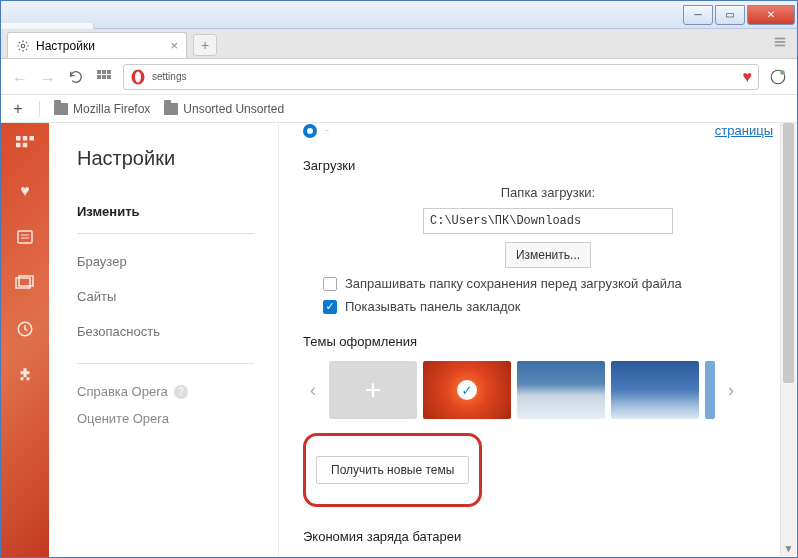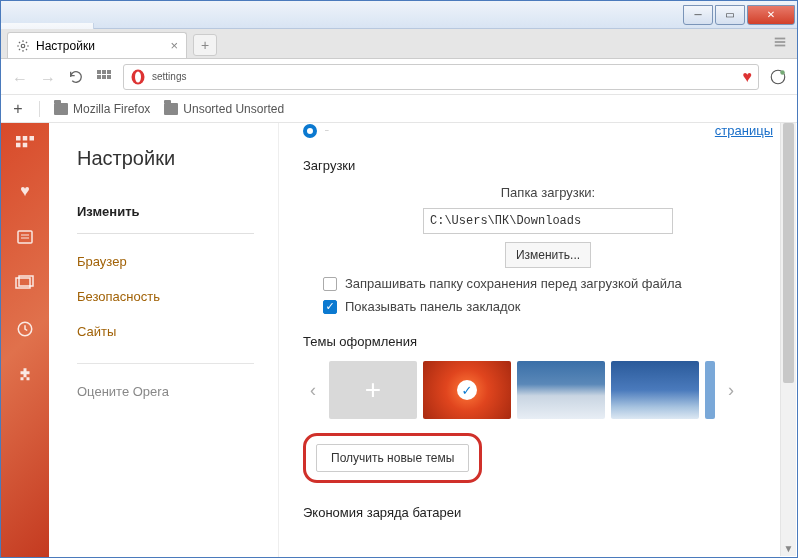--- a/index.html
+++ b/index.html
@@ -40,21 +40,21 @@
 
   
   .content { display:flex; height: calc(100% - 28px - 30px - 36px - 28px); position:relative; }
   .bg-strip { width:48px; background: linear-gradient(135deg,#d84a2a,#e0714c,#c43a20); position:relative; }
   .rail { position:absolute; left:0; top:0; width:48px; height:100%; display:flex; flex-direction:column; align-items:center; padding-top:12px; gap:26px; }
   .rail-icon { width:20px; height:20px; color:rgba(255,255,255,0.85); display:flex; align-items:center; justify-content:center; }
 
   .settings-pane { flex:1; display:flex; background:#fff; }
   .sidebar { width:230px; padding:24px 24px 0 28px; border-right:1px solid #eee; }
   .sidebar h1 { font-size:20px; font-weight:400; color:#333; margin-bottom:24px; }
-  .sidebar .nav-item { font-size:13px; color:#a16207; padding:10px 0; cursor:pointer; }
+  .sidebar .nav-item { font-size:13px; color:#737373; padding:10px 0; cursor:pointer; }
   .sidebar .nav-item.active { font-weight:600; color:#222; border-bottom:1px solid #e0e0e0; margin-bottom:10px; padding-bottom:14px; }
   .sidebar .divider { height:1px; background:#e5e5e5; margin:14px 0; }
   .sidebar .help-item { font-size:13px; color:#888; padding:6px 0; display:flex; align-items:center; gap:6px; }
   .help-q { width:14px; height:14px; border-radius:50%; background:#ddd; color:#fff; font-size:10px; display:flex; align-items:center; justify-content:center; }
 
   .main { flex:1; padding:0 24px 20px 24px; overflow:hidden; font-size:13px; color:#333; }
   .cutoff { display:flex; align-items:center; gap:8px; margin-bottom:4px; }
   .radio-dot { width:14px; height:14px; border-radius:50%; border:4px solid #0b79d0; background:#fff; flex-shrink:0; }
   .link { color:#1a6fc9; text-decoration:underline; }
   .section-h { font-size:13px; color:#222; margin:20px 0 12px; }
@@ -69,21 +69,21 @@
   .themes { display:flex; align-items:center; gap:6px; margin-top:10px; }
   .carousel-btn { width:20px; height:58px; display:flex; align-items:center; justify-content:center; color:#aaa; font-size:18px; }
   .theme-card { width:88px; height:58px; border-radius:2px; position:relative; flex-shrink:0; }
   .theme-add { background:#d9d9d9; display:flex; align-items:center; justify-content:center; color:#fff; font-size:28px; font-weight:200; }
   .theme-flower { background: radial-gradient(circle at 50% 50%, #ff7a3a 0%, #e0451e 40%, #a82a10 100%); }
   .theme-mtn1 { background: linear-gradient(#3a6fa8 0%, #5a88b8 40%, #c9d5e2 60%, #e8eef5 100%); }
   .theme-mtn2 { background: linear-gradient(#2a5a9a 0%, #4a7abc 50%, #a8c4e0 80%, #dde8f3 100%); }
   .theme-sliver { width:10px; background:#7aa8d8; }
   .check-badge { position:absolute; top:50%; left:50%; transform:translate(-50%,-50%); width:20px; height:20px; background:#fff; border-radius:50%; display:flex; align-items:center; justify-content:center; color:#0b79d0; font-size:13px; }
 
-  .highlight-ring { border:3px solid #d0302a; border-radius:14px; padding:8px 10px; display:inline-block; margin-top:14px; }
+  .highlight-ring { border:3px solid #d0302a; border-radius:14px; padding:20px 10px; display:inline-block; margin-top:14px; }
   .get-themes-btn { height:28px; border:1px solid #ccc; background:#fff; padding:0 14px; font-size:12px; color:#333; border-radius:2px; }
 
   
   .vscroll { position:absolute; right:1px; top:122px; bottom:1px; width:16px; background:#f1f1f1; border-left:1px solid #e4e4e4; }
   .vthumb { position:absolute; left:2px; right:2px; top:0; height:260px; background:#c8c8c8; border-radius:2px; }
   .varrow { position:absolute; left:0; right:0; height:16px; display:flex; align-items:center; justify-content:center; color:#888; font-size:10px; }
   .varrow.up { top:0; }
   .varrow.down { bottom:0; }
 </style>
 </head>
@@ -211,23 +211,27 @@
             </svg>
           </div>
       </div>
     </div>
 
     <div class="settings-pane">
       <div class="sidebar">
         <h1>Настройки</h1>
         <div class="nav-item active">Изменить</div>
         <div class="nav-item">Браузер</div>
+        <div class="nav-item">Сайты</div>
         <div class="nav-item">Безопасность</div>
-        <div class="nav-item">Сайты</div>
         <div class="divider"></div>
+        <div class="help-item">
+          <span>Справка Opera</span>
+          <span class="help-q">?</span>
+        </div>
         <div class="help-item">
           <span>Оцените Opera</span>
         </div>
       </div>
 
       <div class="main">
         <div class="cutoff">
           <span class="radio-dot"></span>
           <span style="color:#999;text-decoration:line-through;opacity:0.4;flex:1;overflow:hidden;white-space:nowrap;">&nbsp;</span>
           <span class="link" style="margin-left:auto;">страницы</span>

